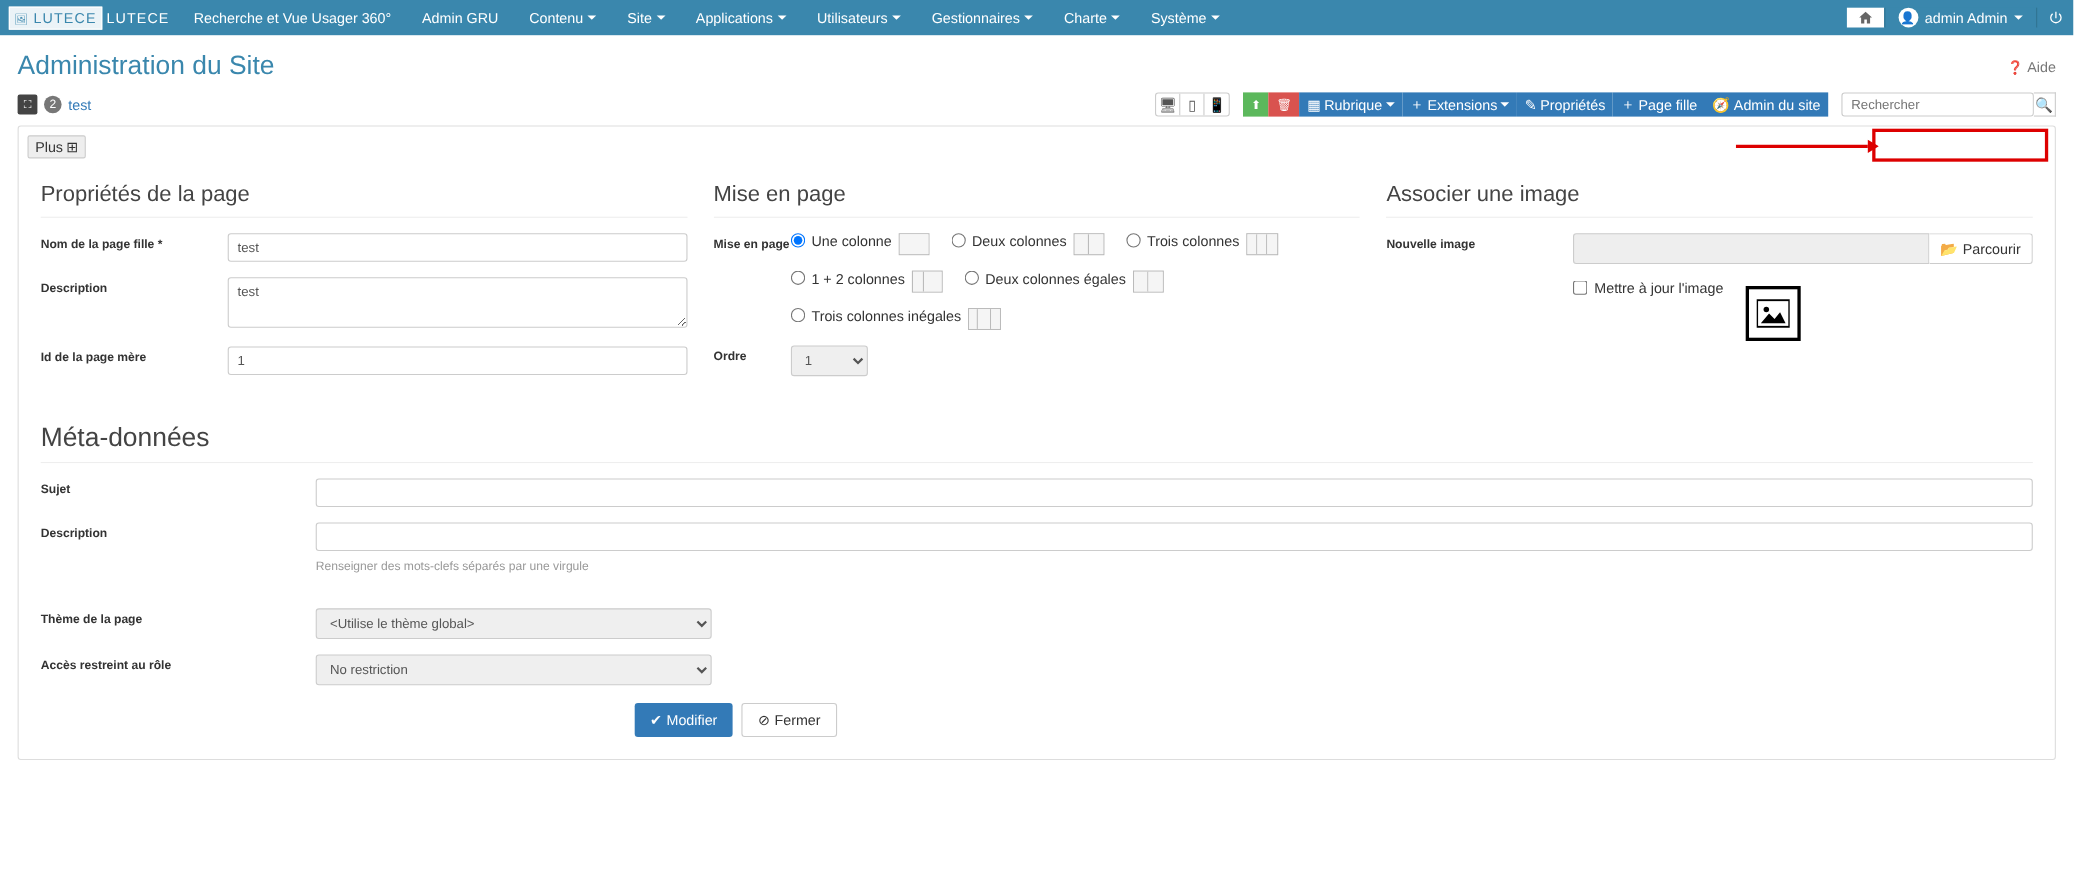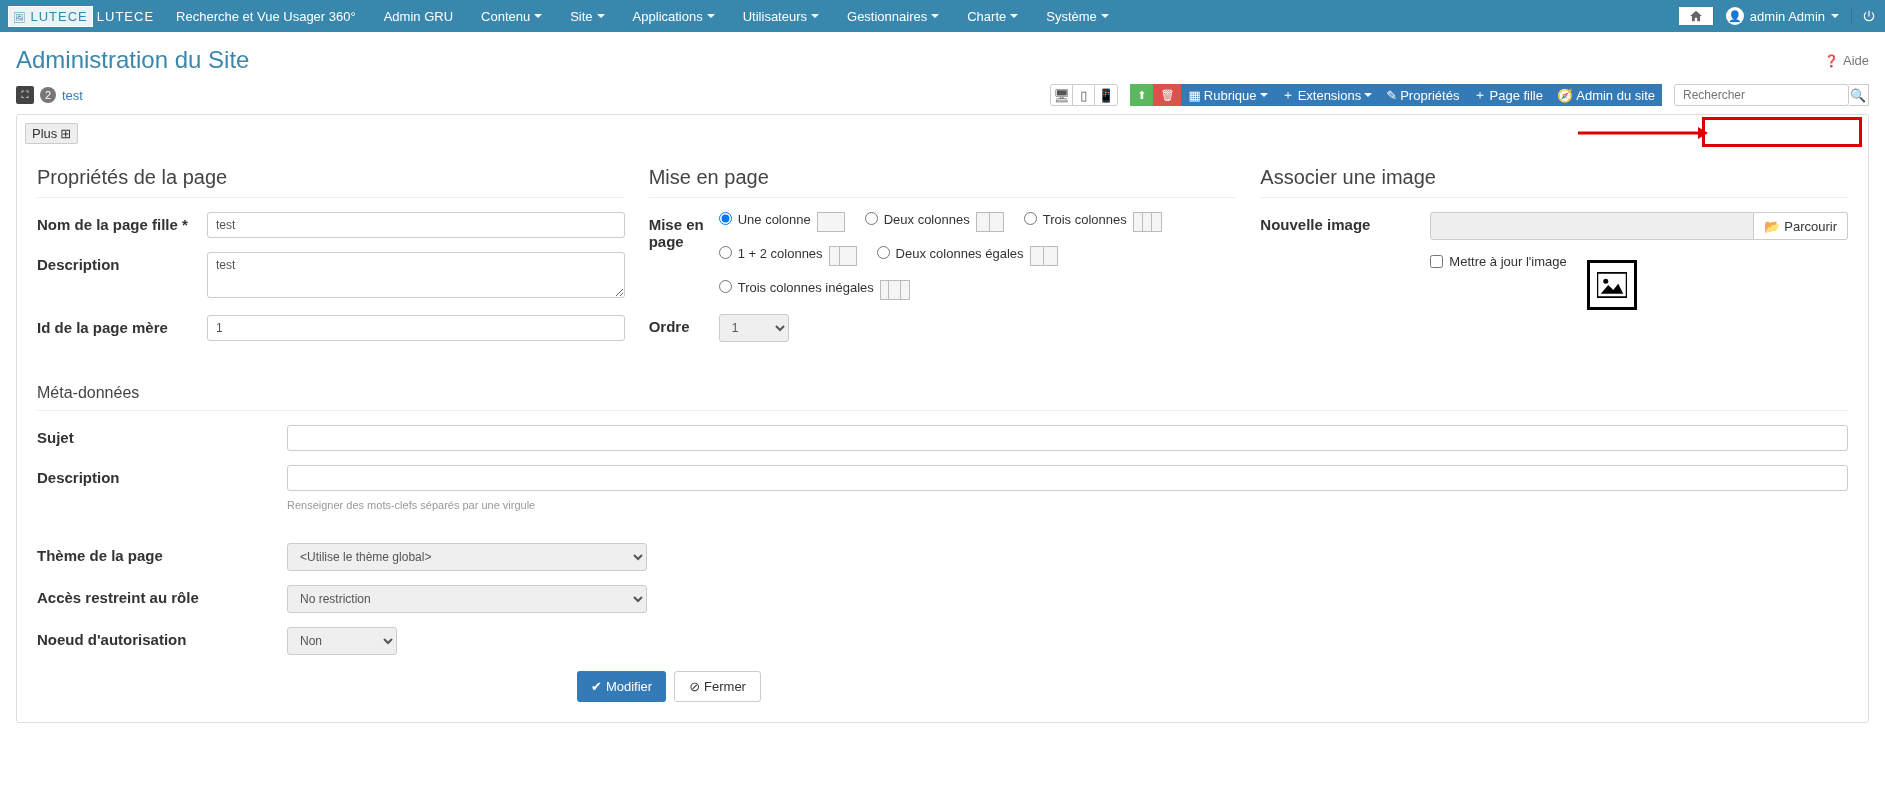--- a/index.html
+++ b/index.html
@@ -42,42 +42,42 @@
 .plusbtn{background:#eee;border:1px solid #ccc;padding:2px 6px;font-size:11px;color:#333;border-radius:2px;cursor:pointer;display:flex;align-items:center;gap:3px}
 .annot-arrow{position:absolute;right:160px;top:9px;width:130px;height:18px;pointer-events:none;fill:none;stroke:#d00;stroke-width:3}
 .annot-box{position:absolute;right:6px;top:2px;width:160px;height:30px;border:3px solid #d00;pointer-events:none}
 .panel-body{display:flex;gap:24px;padding:6px 20px 20px}
 .col{flex:1}
 .col.col-props{flex:1}
 .col.col-layout{flex:1}
 .col.col-image{flex:1}
 h2.col-title{font-size:20px;font-weight:400;color:#444;border-bottom:1px solid #eee;padding:8px 0;margin-bottom:14px}
 .frow{display:flex;margin-bottom:14px;align-items:flex-start}
-.frow .lab{width:170px;color:#333;font-weight:700;font-size:15px;padding-top:4px}
+.frow .lab{width:170px;color:#333;font-weight:700;font-size:11px;padding-top:4px}
 .frow .ctl{flex:1}
 input[type=text],textarea,select{width:100%;border:1px solid #ccc;padding:5px 8px;border-radius:3px;font-size:12px;color:#555}
 textarea{height:46px;resize:vertical}
 .radio-row{display:flex;flex-wrap:wrap;gap:14px 20px}
 .radio-item{display:flex;align-items:flex-start;gap:6px;font-size:12px;color:#333}
 .layout-sw{display:inline-block;border:1px solid #bbb;background:#eee;line-height:0}
 .layout-sw span{display:inline-block;height:18px;border-right:1px solid #bbb;background:#f5f5f5}
 .layout-sw span:last-child{border-right:none}
 select.small{width:70px}
 .note{color:#999;font-size:11px;margin:4px 0 14px}
 .browse{display:flex}
 .browse .path{flex:1;background:#eee;border:1px solid #ccc;border-radius:3px 0 0 3px;height:28px}
 .browse .bbtn{background:#fff;border:1px solid #ccc;border-left:none;border-radius:0 3px 3px 0;height:28px;padding:0 10px;display:flex;align-items:center;gap:4px;cursor:pointer;font-size:12px;color:#333}
 .chk{display:flex;align-items:center;gap:6px;font-size:12px;color:#333}
 .img-ph{width:50px;height:50px;border:3px solid #000;display:flex;align-items:center;justify-content:center;font-size:22px;margin-top:6px}
 .footbtns{display:flex;gap:8px;margin-top:16px;padding-left:540px}
 .btn-primary{background:#337ab7;color:#fff;border:none;padding:7px 14px;border-radius:3px;cursor:pointer;display:flex;align-items:center;gap:4px;font-size:13px}
 .btn-default{background:#fff;color:#333;border:1px solid #ccc;padding:7px 14px;border-radius:3px;cursor:pointer;display:flex;align-items:center;gap:4px;font-size:13px}
 .caret{width:0;height:0;border-left:4px solid transparent;border-right:4px solid transparent;border-top:4px solid currentColor;display:inline-block}
 .meta-section{padding:0 20px 20px}
-.meta-section h2{font-size:16px;font-weight:400;color:#444;border-bottom:1px solid #eee;padding:8px 0;margin-bottom:14px}
+.meta-section h2{font-size:24px;font-weight:400;color:#444;border-bottom:1px solid #eee;padding:8px 0;margin-bottom:14px}
 .wide .lab{width:250px}
 .wide .ctl{flex:1}
 select.mid{width:360px}
 select.short{width:110px}
 </style>
 </head>
 <body>
 
 <div class="navbar">
   <div class="brand">
@@ -294,24 +294,20 @@
           <div class="ctl note">Renseigner des mots-clefs séparés par une virgule</div>
         </div>
       <div class="frow wide">
         <div class="lab">Thème de la page</div>
         <div class="ctl"><select class="mid"><option>&lt;Utilise le thème global&gt;</option></select></div>
       </div>
       <div class="frow wide">
         <div class="lab">Accès restreint au rôle</div>
         <div class="ctl"><select class="mid"><option>No restriction</option></select></div>
       </div>
-      <div class="frow wide">
-        <div class="lab">Noeud d'autorisation</div>
-        <div class="ctl"><select class="short"><option>Non</option></select></div>
-      </div>
 
       <div class="footbtns">
         <button class="btn-primary">
             <span>✔</span>
             <span>Modifier</span>
           </button>
         <button class="btn-default">
             <span>⊘</span>
             <span>Fermer</span>
           </button>

